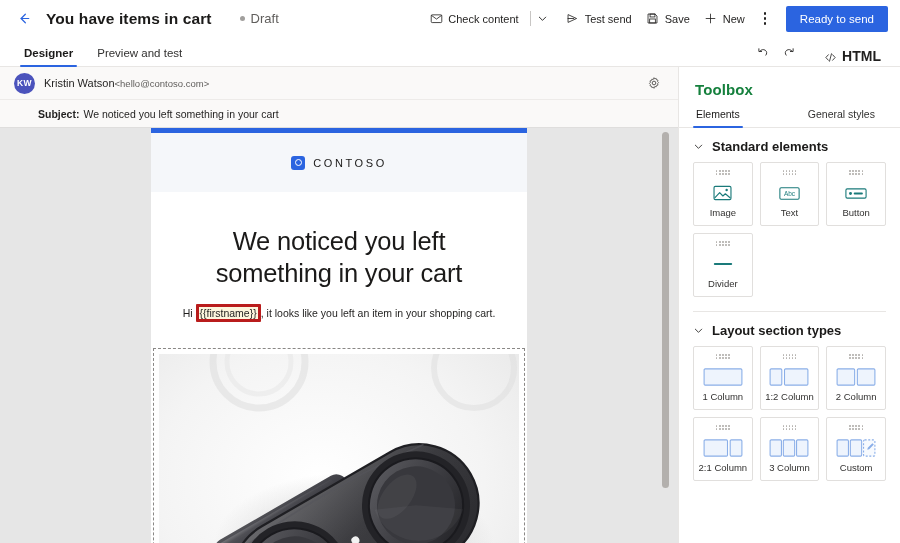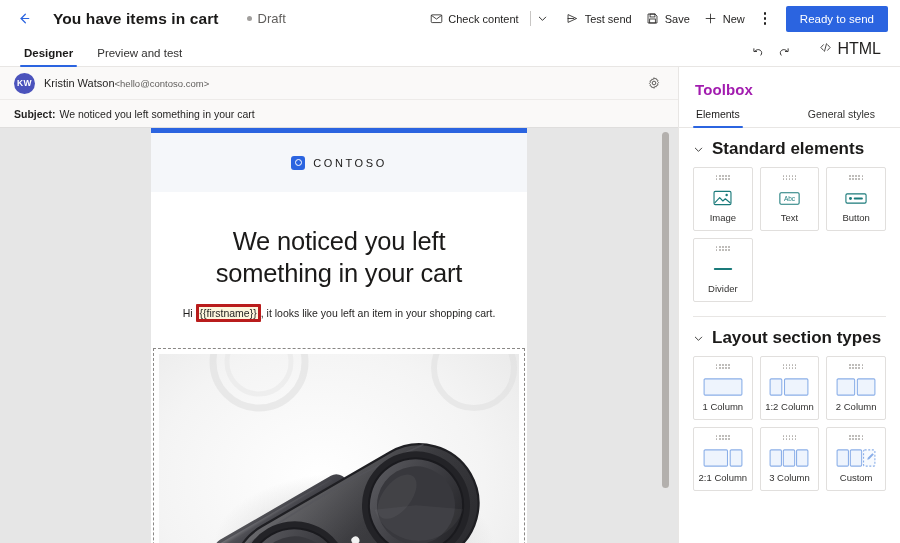--- a/index.html
+++ b/index.html
@@ -20,21 +20,21 @@
     padding: 0 12px 0 14px;
     background: #ffffff;
   }
   .back-btn {
     width: 20px; height: 20px;
     display: flex; align-items: center; justify-content: center;
     color: #2b64e0; cursor: pointer; flex: 0 0 auto;
   }
   .doc-title {
     font-size: 15.5px; font-weight: 600; color: #1b1a19;
-    margin-left: 19px; letter-spacing: .1px; white-space: nowrap;
+    margin-left: 12px; letter-spacing: .1px; white-space: nowrap;
   }
   .status-chip {
     display: flex; align-items: center; gap: 6px;
     margin-left: 28px; font-size: 13px; color: #605e5c;
   }
   .status-dot { width: 5px; height: 5px; border-radius: 50%; background: #a19f9d; }
   .topbar-spacer { flex: 1 1 auto; }
 
   .tb-group { display: flex; align-items: center; gap: 0px; }
   .tb-btn {
@@ -87,24 +87,24 @@
     content: ""; position: absolute; left: 2px; right: 2px; bottom: -1px;
     height: 2px; background: #2b64e0; border-radius: 1px;
   }
   .tabrow-spacer { flex: 1 1 auto; }
   .tr-btn {
     width: 26px; height: 24px; margin-bottom: 2px;
     display: flex; align-items: center; justify-content: center;
     cursor: pointer; border-radius: 2px; color: #323130;
   }
   .html-btn {
-    display: flex; align-items: flex-start; gap: 5px;
+    display: flex; align-items: flex-end; gap: 5px;
     height: 24px; margin-bottom: 2px; margin-left: 14px;
-    padding: 0 7px; font-size: 16px; color: #201f1e;
-    cursor: pointer; border-radius: 2px; white-space: nowrap;
+    padding: 0 7px; font-size: 14px; color: #201f1e;
+    cursor: pointer; border-radius: 2px; white-space: nowrap; font-weight: bold;
   }
 
   
   .main { flex: 1 1 auto; display: flex; min-height: 0; }
 
   
   .editor { flex: 1 1 auto; display: flex; flex-direction: column; min-width: 0; position: relative; background: #e6e6e6; }
 
   .sender-row {
     flex: 0 0 32px; height: 32px;
@@ -128,21 +128,21 @@
   }
 
   .subject-row {
     flex: 0 0 29px; height: 29px;
     display: flex; align-items: center;
     padding: 0 14px;
     background: #faf9f8;
     border-top: 1px solid #edebe9;
     border-bottom: 1px solid #dfdedd;
   }
-  .subject-label { font-size: 10.5px; font-weight: 700; color: #201f1e; }
+  .subject-label { font-size: 10.5px; font-weight: 700; color: #201f1e; margin-left: 24px; }
   .subject-text { font-size: 10.5px; color: #201f1e; margin-left: 4px; }
 
   .canvas-wrap {
     flex: 1 1 auto; position: relative; overflow: hidden;
     background: #e6e6e6;
   }
   .canvas-scroll {
     position: absolute; inset: 0; overflow: hidden;
     display: flex; justify-content: center;
   }
@@ -205,42 +205,42 @@
 
   
   .toolbox {
     flex: 0 0 222px; width: 222px;
     background: #ffffff;
     border-left: 1px solid #e8e6e4;
     display: flex; flex-direction: column;
     overflow: hidden;
   }
   .tbx-title {
-    font-size: 15px; font-weight: 600; color: #a21caf;
+    font-size: 15px; font-weight: 600; color: #15803d;
     padding: 14px 16px 10px 16px; letter-spacing: .1px;
   }
   .tbx-tabs {
     display: flex; align-items: center;
     padding: 0 14px; border-bottom: 1px solid #e8e6e4; gap: 48px;
   }
   .tbx-tab {
     position: relative; font-size: 10.5px; color: #323130;
     padding: 0 3px 7px 3px; margin-right: 14px; cursor: pointer; white-space: nowrap;
   }
   .tbx-tab.active { color: #1b1a19; }
   .tbx-tab.active::after {
     content: ""; position: absolute; left: 0; right: 0; bottom: -1px;
     height: 2px; background: #2b64e0; border-radius: 1px;
   }
   .section-head {
     display: flex; align-items: center; gap: 8px;
     padding: 11px 16px 8px 14px; cursor: pointer;
   }
   .chev { width: 11px; height: 11px; color: #323130; display: flex; align-items: center; justify-content: center; }
-  .section-title { font-size: 17px; font-weight: 600; color: #1b1a19; }
+  .section-title { font-size: 13px; font-weight: 600; color: #1b1a19; }
   .card-grid {
     display: grid; grid-template-columns: repeat(3, 1fr);
     gap: 7px; padding: 0 14px;
   }
   .card {
     background: #ffffff; border: 1px solid #e1dfdd; border-radius: 2px;
     height: 64px; display: flex; flex-direction: column; align-items: center;
     padding-top: 7px; cursor: pointer;
   }
   .grip { display: grid; grid-template-columns: repeat(5, 1.6px); gap: 1.5px; margin-bottom: 8px; }

